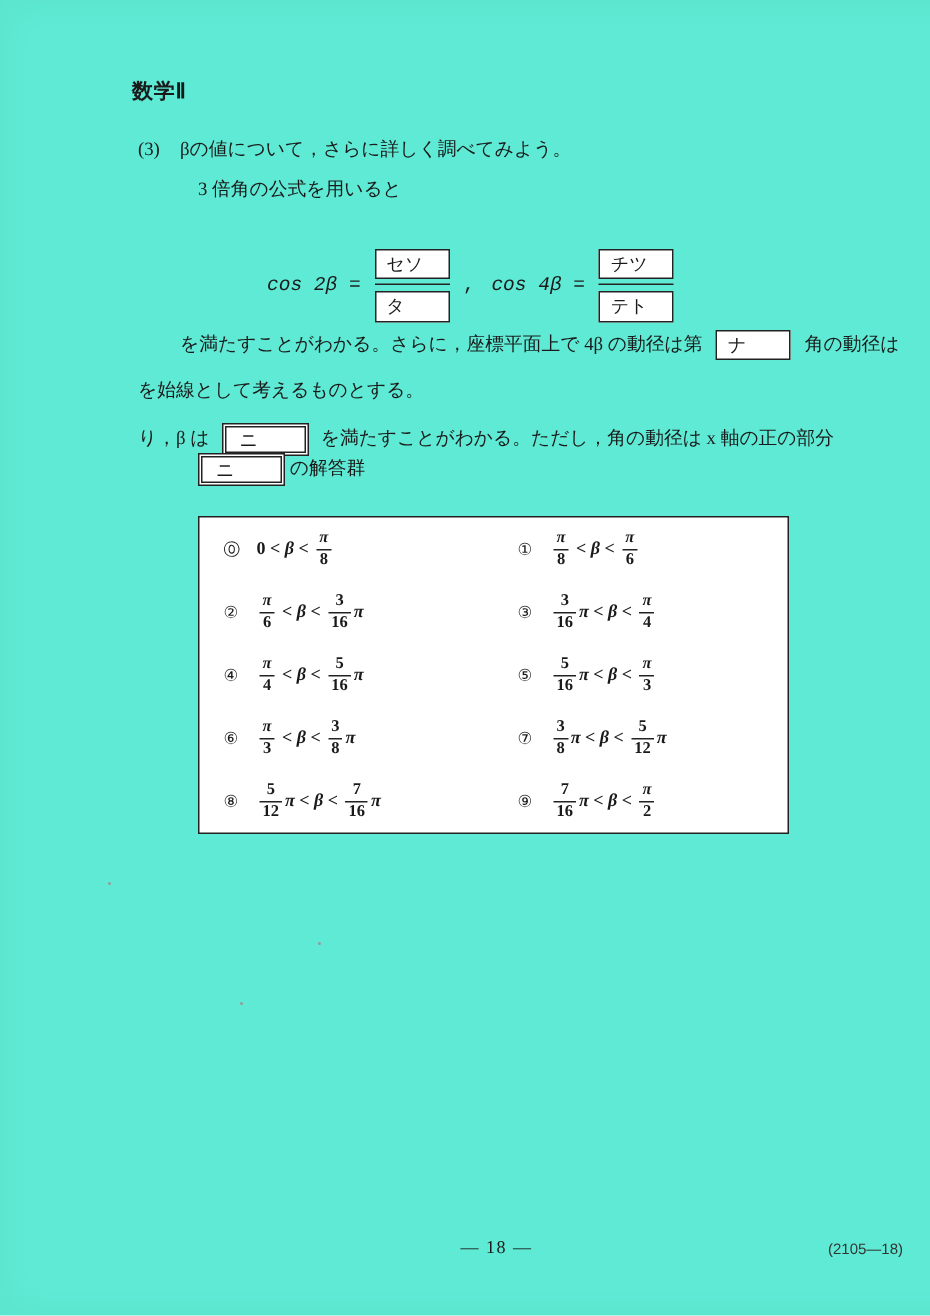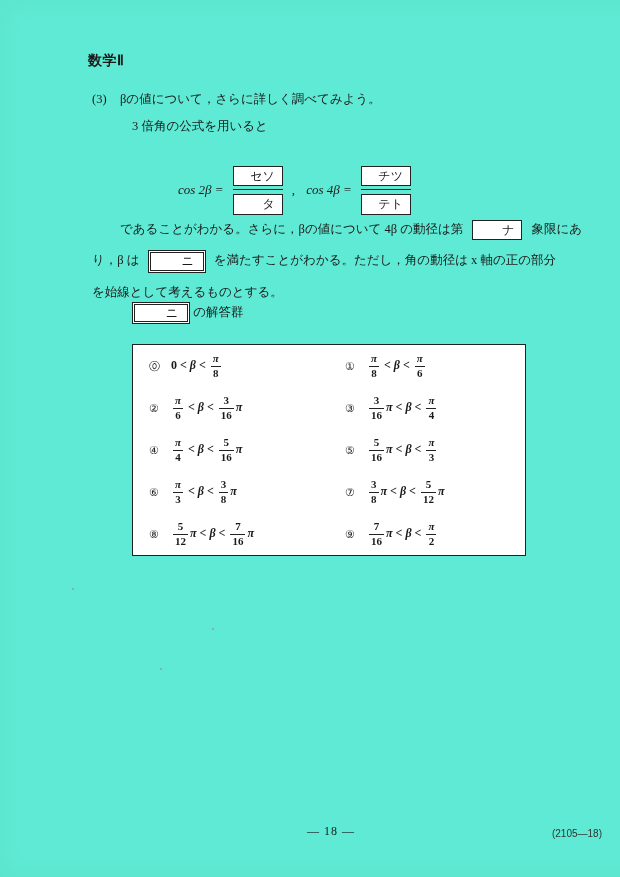--- a/index.html
+++ b/index.html
@@ -58,21 +58,21 @@
   }
   .indent1 { padding-left: 28px; }
   .indent2 { padding-left: 40px; }
 
   
   .abox {
     display: inline-block;
     border: 1px solid #222;
     min-width: 34px;
     padding: 1px 7px;
-    text-align: right;
+    text-align: left;
     font-family: "Liberation Sans", sans-serif;
     font-size: 12px;
     line-height: 1.35;
     background: #fff;
     vertical-align: middle;
   }
   .abox.dbl {
     border: 3px double #222;
     padding: 0px 9px;
   }
@@ -80,21 +80,21 @@
   
   .formula-row {
     position: relative;
     height: 56px;
     margin-top: 10px;
     margin-bottom: 6px;
     padding-left: 86px;
     white-space: nowrap;
   }
   .mathtext {
-    font-family: Liberation Serif, serif;
+    font-family: Liberation Mono, monospace;
     font-style: italic;
     font-size: 13px;
   }
   .nonital { font-style: normal; }
   .frac-box {
     display: inline-block;
     vertical-align: middle;
     text-align: center;
   }
   .frac-box .num, .frac-box .den {
@@ -220,34 +220,34 @@
       <span class="mathtext nonital inline-mid">,</span>
       <span class="mathtext inline-mid" style="margin-left:8px;">cos 4β =</span>
       <span class="frac-box inline-mid" style="margin:16px 6px;">
         <span class="num"><span class="abox">チツ</span></span>
         <span class="bar"></span>
         <span class="den"><span class="abox">テト</span></span>
       </span>
     </div>
 
     <div class="qline indent1" style="margin-top:14px;">
-      <span>であることがわかる。さらに，βの値について 4β の動径は第</span>
+      <span>を満たすことがわかる。さらに，座標平面上で 4β の動径は第</span>
       <span class="abox" style="margin:0 6px;">ナ</span>
-      <span>象限にあ</span>
+      <span>角の動径は</span>
+    </div>
+
+    <div class="qline" style="margin-top:8px;">
+      <span>を始線として考えるものとする。</span>
     </div>
 
     <div class="qline" style="margin-top:8px;">
       <span>り，β は</span>
       <span class="abox dbl" style="margin:0 5px;">ニ</span>
       <span>を満たすことがわかる。ただし，角の動径は x 軸の正の部分</span>
     </div>
-
-    <div class="qline" style="margin-top:8px;">
-      <span>を始線として考えるものとする。</span>
-    </div>
   </div>
 
   <div class="group-label">
     <span class="abox dbl">ニ</span>
     <span style="margin-left:0;">の解答群</span>
   </div>
 
   <div class="choices-box">
     <div class="choices-grid">
 

